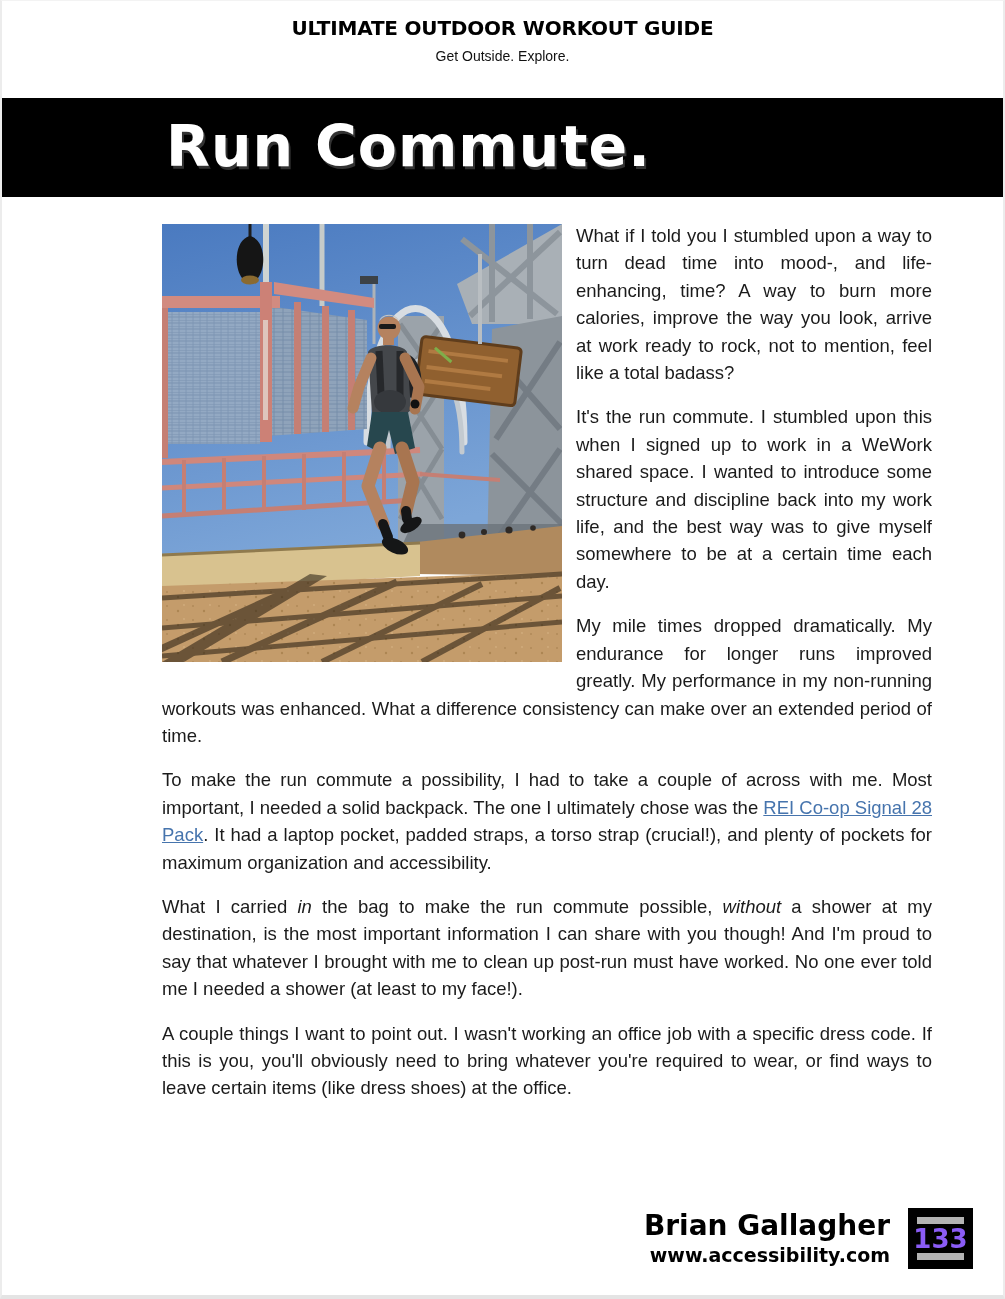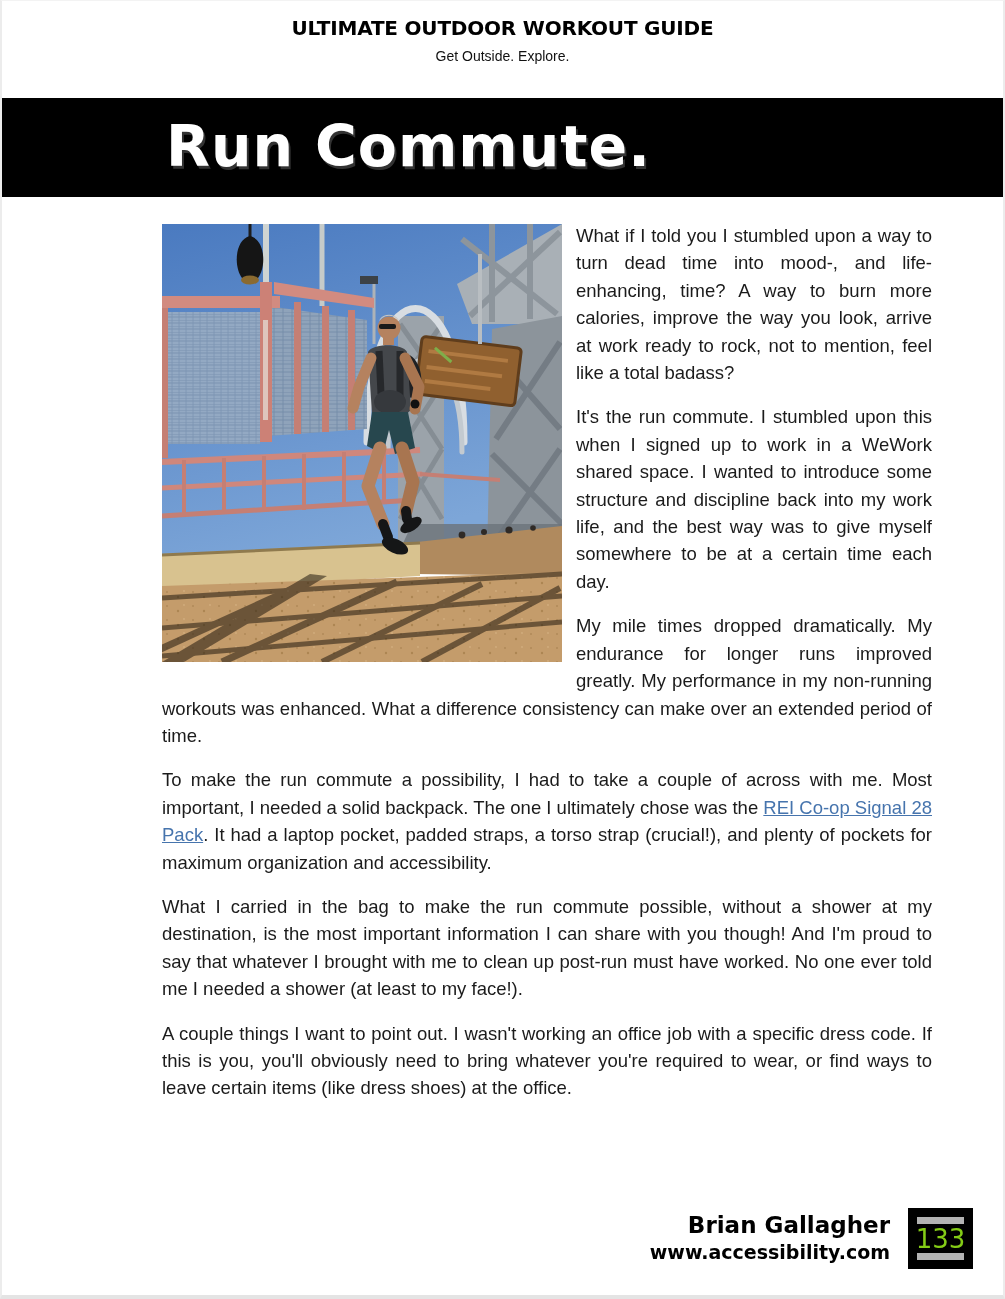--- a/index.html
+++ b/index.html
@@ -39,33 +39,33 @@
 
   .content {
     position:absolute; top:221px; left:118px; width:770px;
     font-size:18.5px; line-height:27.4px; text-align:justify;margin-left:42px;
   }
   .photo-wrap { float:left; width:400px; height:438px; margin:2px 14px 7px 0; }
   .photo-wrap svg { display:block; width:400px; height:438px; }
   .content p { margin:0 0 17px 0; }
   .content p:last-child { margin-bottom:0; }
   .link { color:#4674ad; text-decoration:underline; }
-  .em { }
+  .em { font-style:italic; }
 
   .footer { position:absolute; right:30px; bottom:26px; display:flex; align-items:center; }
   .footer-text { text-align:right; margin-right:18px; font-family:"DejaVu Sans", sans-serif; }
-  .footer-author { font-weight:bold; font-size:23px; line-height:1.1; color:#000; }
+  .footer-author { font-weight:bold; font-size:28px; line-height:1.1; color:#000; }
   .footer-site { font-weight:bold; font-size:19px; line-height:1.2; margin-top:2px; color:#000; }
   .badge {
     width:65px; height:61px; background:#000;
     display:flex; flex-direction:column; align-items:center; justify-content:space-between;
     padding:9px 0; box-sizing:border-box;
   }
   .badge-bar { width:47px; height:7px; background:#b3b3b3; }
-  .badge-number { color:#84cc16; font-weight:normal; font-size:26px; line-height:1; font-family:"DejaVu Sans", sans-serif; }
+  .badge-number { color:#8b5cf6; font-weight:bold; font-size:26px; line-height:1; font-family:"DejaVu Sans", sans-serif; }
 </style>
 </head>
 <body>
 
 <div class="page">
 
   <div class="header">
     <div class="header-title">ULTIMATE OUTDOOR WORKOUT GUIDE</div>
     <div class="header-subtitle">Get Outside. Explore.</div>
   </div>

